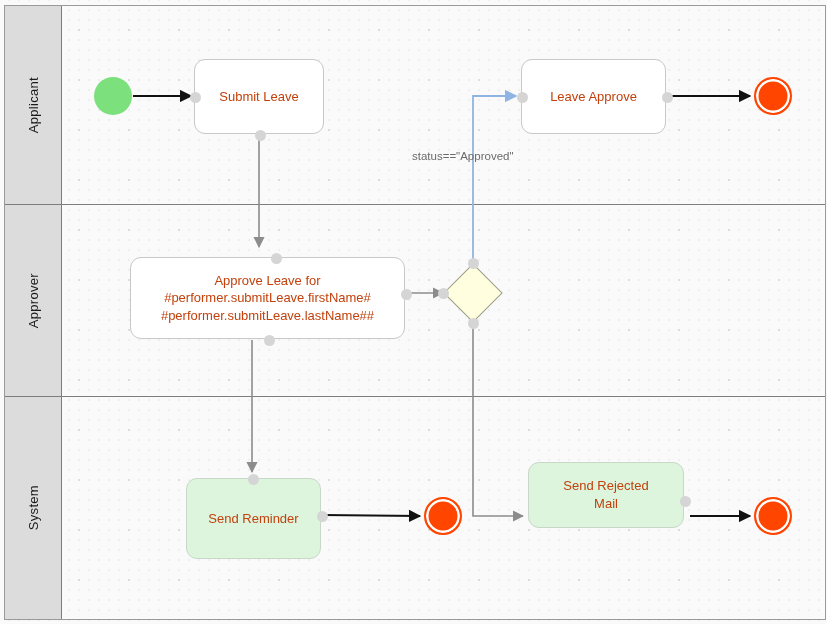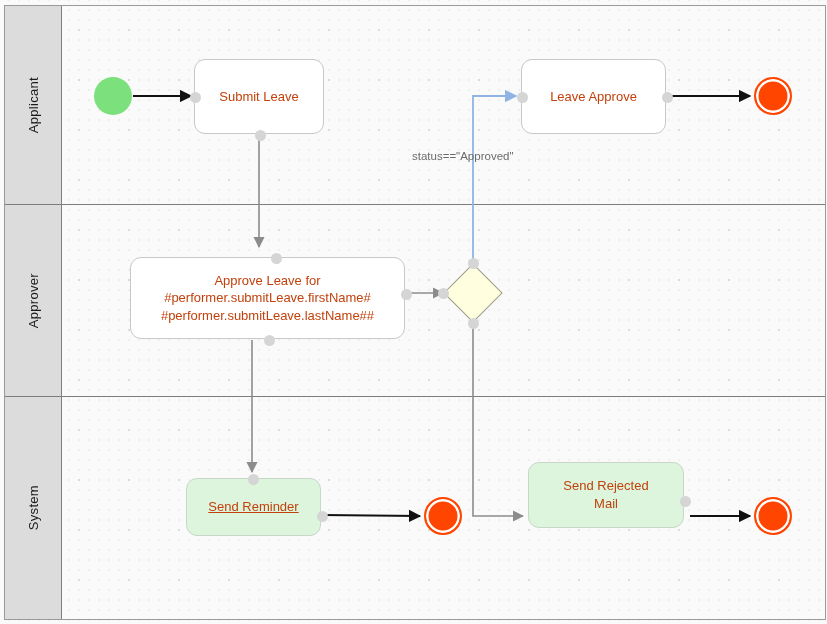--- a/index.html
+++ b/index.html
@@ -212,21 +212,21 @@
     <span class="dot" style="left:145px; top:0px;"></span>
     <span class="dot" style="left:275px; top:36px;"></span>
     <span class="dot" style="left:138px; top:82px;"></span>
   </div>
 
   <div class="node gateway" style="left:452px; top:272px; width:42px; height:42px;"></div>
   <span class="dot" style="position:absolute; left:473px; top:263px;"></span>
   <span class="dot" style="position:absolute; left:443px; top:293px;"></span>
   <span class="dot" style="position:absolute; left:473px; top:323px;"></span>
 
-  <div class="node task green" style="left:186px; top:478px; width:135px; height:58px;text-decoration:underline;">
+  <div class="node task green" style="left:186px; top:478px; width:135px; height:81px;">
     <span class="label">Send Reminder</span>
     <span class="dot" style="left:66px; top:0px;"></span>
     <span class="dot" style="left:135px; top:37px;"></span>
   </div>
 
   <div class="node event-end" style="left:424px; top:497px; width:38px; height:38px;"></div>
 
   <div class="node task green" style="left:528px; top:462px; width:156px; height:66px;">
     <span class="label">Send Rejected
 Mail</span>

